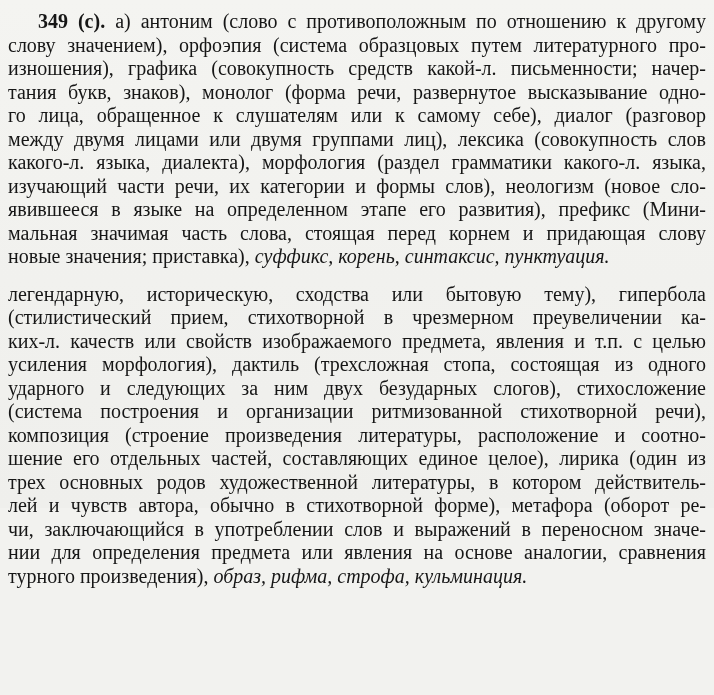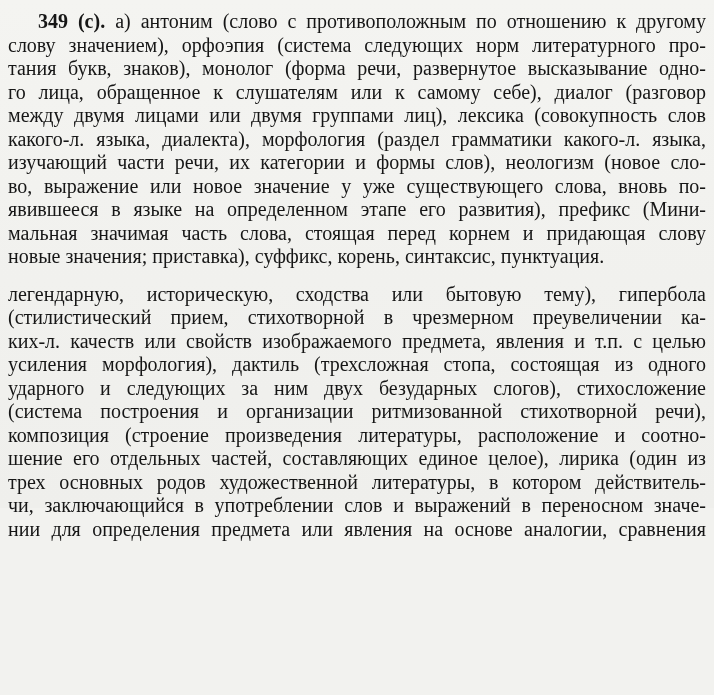--- a/index.html
+++ b/index.html
@@ -26,47 +26,49 @@
   .line {
     height: 23.5px;
     overflow: hidden;
     white-space: nowrap;
     text-align: justify;
     text-align-last: justify;
   }
   .line.first { text-indent: 30px; }
   .line.last  { text-align-last: left; white-space: normal; }
   .b  { font-weight: bold; }
-  .it { }
+  .it { font-style: italic; }
 </style>
 </head>
 <body style="background: rgb(242, 242, 239);">
 
 <div class="page" style="color: rgb(22, 22, 22);">
   <div>
       <div class="paragraph">
         <div class="line first"><span class="b">349 (с).</span><span> а) антоним (слово с противоположным по отношению к другому</span></div>
-        <div class="line"><span>слову значением), орфоэпия (система следующих норм литературного про-</span></div>
+        <div class="line"><span>слову значением), орфоэпия (система образцовых путем литературного про-</span></div>
+        <div class="line"><span>изношения), графика (совокупность средств какой-л. письменности; начер-</span></div>
         <div class="line"><span>тания букв, знаков), монолог (форма речи, развернутое высказывание одно-</span></div>
         <div class="line"><span>го лица, обращенное к слушателям или к самому себе), диалог (разговор</span></div>
         <div class="line"><span>между двумя лицами или двумя группами лиц), лексика (совокупность слов</span></div>
         <div class="line"><span>какого-л. языка, диалекта), морфология (раздел грамматики какого-л. языка,</span></div>
         <div class="line"><span>изучающий части речи, их категории и формы слов), неологизм (новое сло-</span></div>
-        <div class="line"><span>во, выражение или новое значение у уже существующего слова, вновь по-</span></div>
         <div class="line"><span>явившееся в языке на определенном этапе его развития), префикс (Мини-</span></div>
         <div class="line"><span>мальная значимая часть слова, стоящая перед корнем и придающая слову</span></div>
         <div class="line last"><span>новые значения; приставка), </span><span class="it">суффикс, корень, синтаксис, пунктуация.</span></div>
       </div>
       <div class="paragraph">
         <div class="line"><span>легендарную, историческую, сходства или бытовую тему), гипербола</span></div>
         <div class="line"><span>(стилистический прием, стихотворной в чрезмерном преувеличении ка-</span></div>
         <div class="line"><span>ких-л. качеств или свойств изображаемого предмета, явления и т.п. с целью</span></div>
         <div class="line"><span>усиления морфология), дактиль (трехсложная стопа, состоящая из одного</span></div>
         <div class="line"><span>ударного и следующих за ним двух безударных слогов), стихосложение</span></div>
         <div class="line"><span>(система построения и организации ритмизованной стихотворной речи),</span></div>
         <div class="line"><span>композиция (строение произведения литературы, расположение и соотно-</span></div>
         <div class="line"><span>шение его отдельных частей, составляющих единое целое), лирика (один из</span></div>
         <div class="line"><span>трех основных родов художественной литературы, в котором действитель-</span></div>
+        <div class="line"><span>лей и чувств автора, обычно в стихотворной форме), метафора (оборот ре-</span></div>
         <div class="line"><span>чи, заключающийся в употреблении слов и выражений в переносном значе-</span></div>
         <div class="line"><span>нии для определения предмета или явления на основе аналогии, сравнения</span></div>
+        <div class="line last"><span>турного произведения), </span><span class="it">образ, рифма, строфа, кульминация.</span></div>
       </div>
     </div>
 </div>
 
 </body></html>

